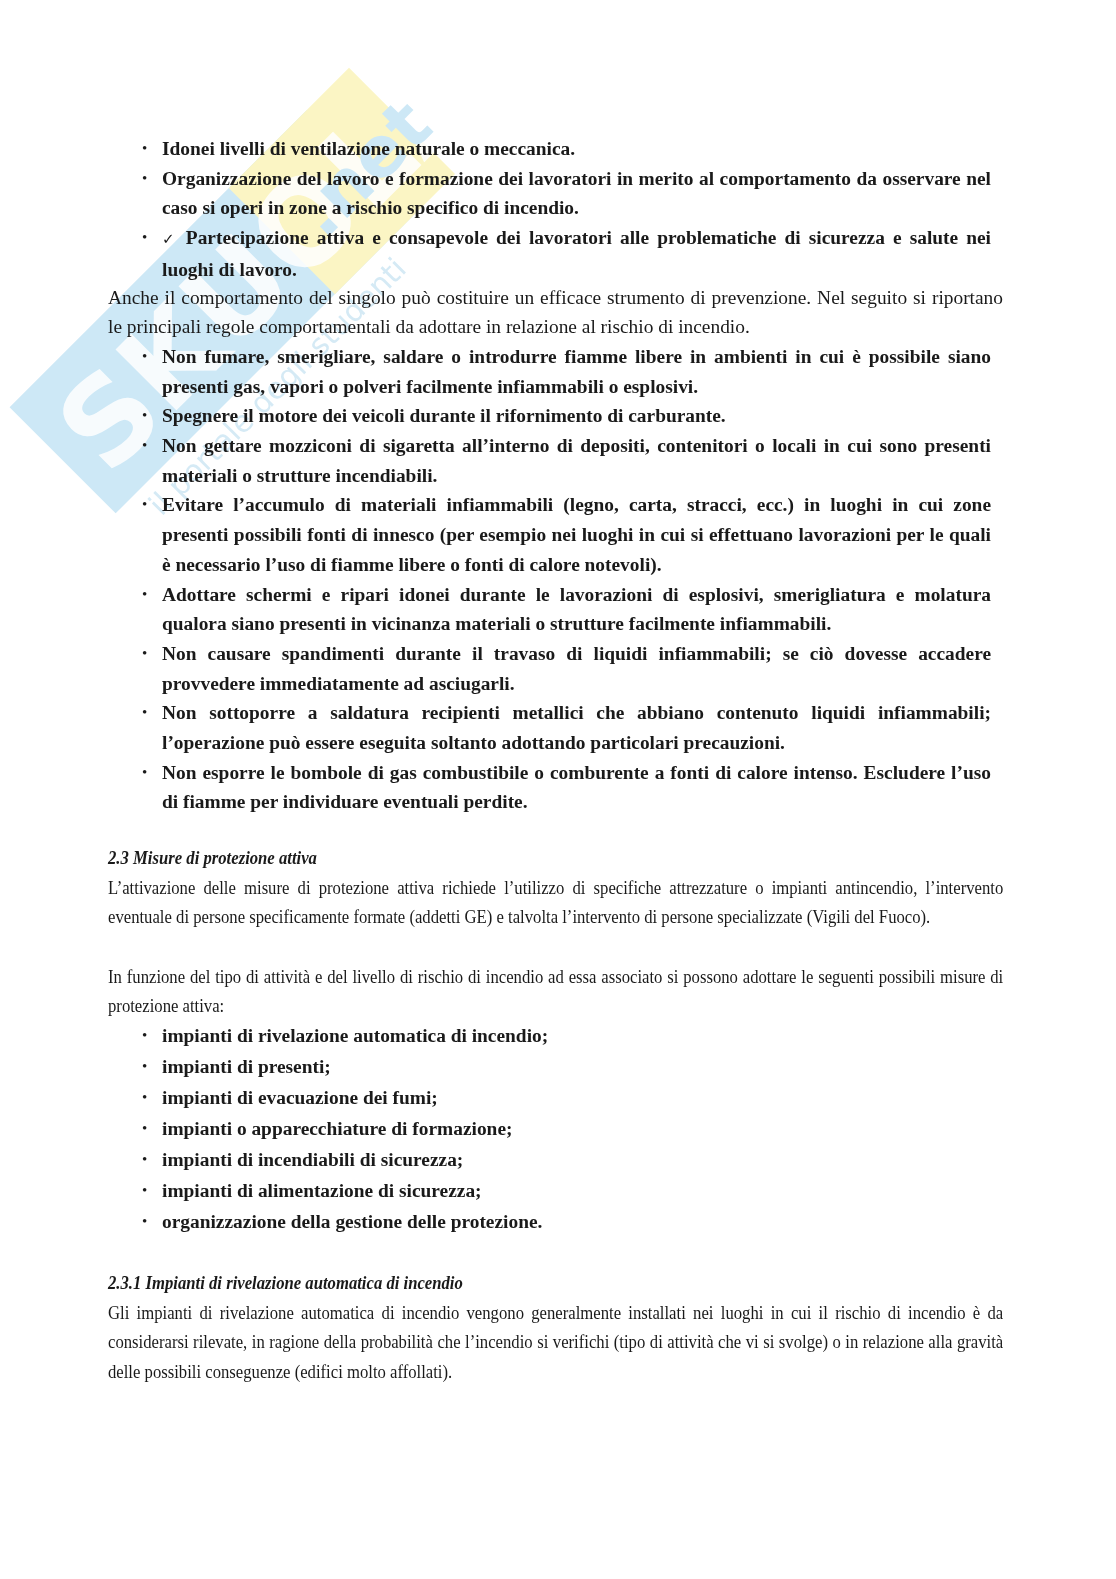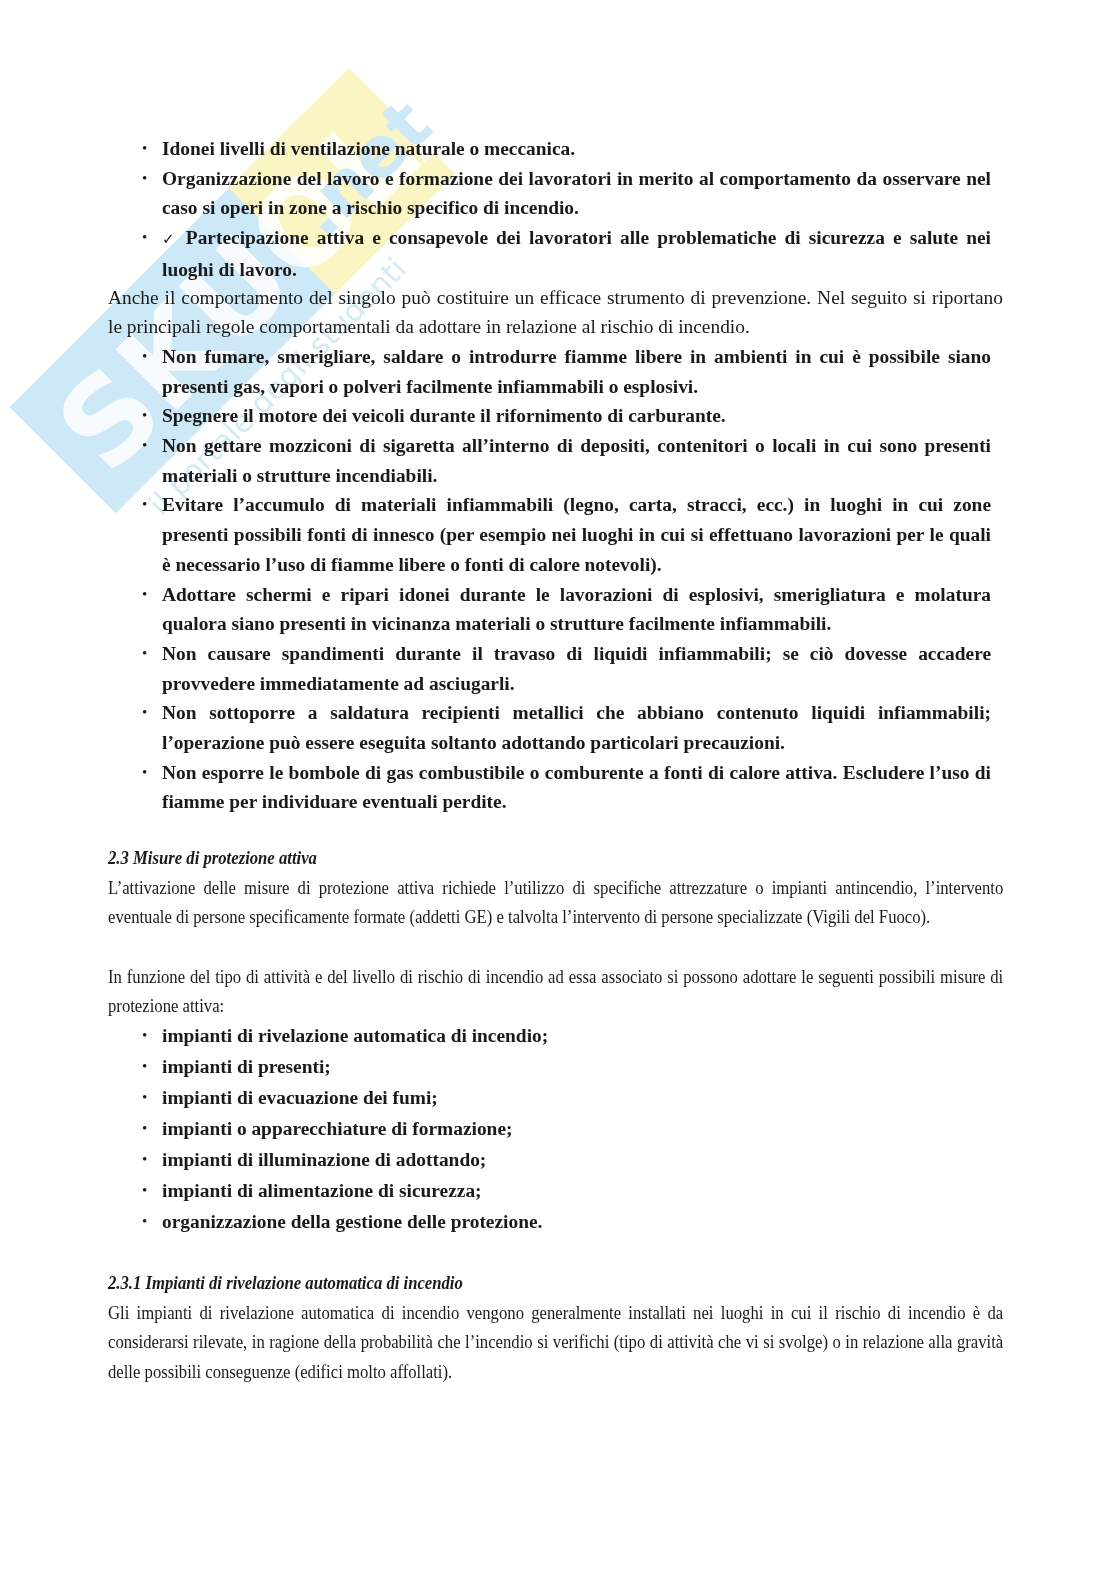--- a/index.html
+++ b/index.html
@@ -78,21 +78,21 @@
     <div class="bul" style="top:504.9px">
       <span class="dot">•</span>
       <span class="txt">Non causare spandimenti durante il travaso di liquidi infiammabili; se ciò dovesse accadere provvedere immediatamente ad asciugarli.</span>
     </div>
     <div class="bul" style="top:564.3px">
       <span class="dot">•</span>
       <span class="txt">Non sottoporre a saldatura recipienti metallici che abbiano contenuto liquidi infiammabili; l’operazione può essere eseguita soltanto adottando particolari precauzioni.</span>
     </div>
     <div class="bul" style="top:623.7px">
       <span class="dot">•</span>
-      <span class="txt">Non esporre le bombole di gas combustibile o comburente a fonti di calore attiva. Escludere l’uso di fiamme per individuare eventuali perdite.</span>
+      <span class="txt">Non esporre le bombole di gas combustibile o comburente a fonti di calore intenso. Escludere l’uso di fiamme per individuare eventuali perdite.</span>
     </div>
 
     <div class="h cond" style="top:709px">2.3 Misure di protezione attiva</div>
     <div class="p cond" style="top:738.5px">L’attivazione delle misure di protezione attiva richiede l’utilizzo di specifiche attrezzature o impianti antincendio, l’intervento eventuale di persone specificamente formate (addetti GE) e talvolta l’intervento di persone specializzate (Vigili del Fuoco).</div>
     <div class="p cond" style="top:827.5px">In funzione del tipo di attività e del livello di rischio di incendio ad essa associato si possono adottare le seguenti possibili misure di protezione attiva:</div>
 
     <div class="bul s2" style="top:886px">
       <span class="dot">•</span>
       <span class="txt">impianti di rivelazione automatica di incendio;</span>
     </div>
@@ -103,21 +103,21 @@
     <div class="bul s2" style="top:948px">
       <span class="dot">•</span>
       <span class="txt">impianti di evacuazione dei fumi;</span>
     </div>
     <div class="bul s2" style="top:979px">
       <span class="dot">•</span>
       <span class="txt">impianti o apparecchiature di formazione;</span>
     </div>
     <div class="bul s2" style="top:1010px">
       <span class="dot">•</span>
-      <span class="txt">impianti di illuminazione di adottando;</span>
+      <span class="txt">impianti di incendiabili di sicurezza;</span>
     </div>
     <div class="bul s2" style="top:1041px">
       <span class="dot">•</span>
       <span class="txt">impianti di alimentazione di sicurezza;</span>
     </div>
     <div class="bul s2" style="top:1072px">
       <span class="dot">•</span>
       <span class="txt">organizzazione della gestione delle protezione.</span>
     </div>
 

